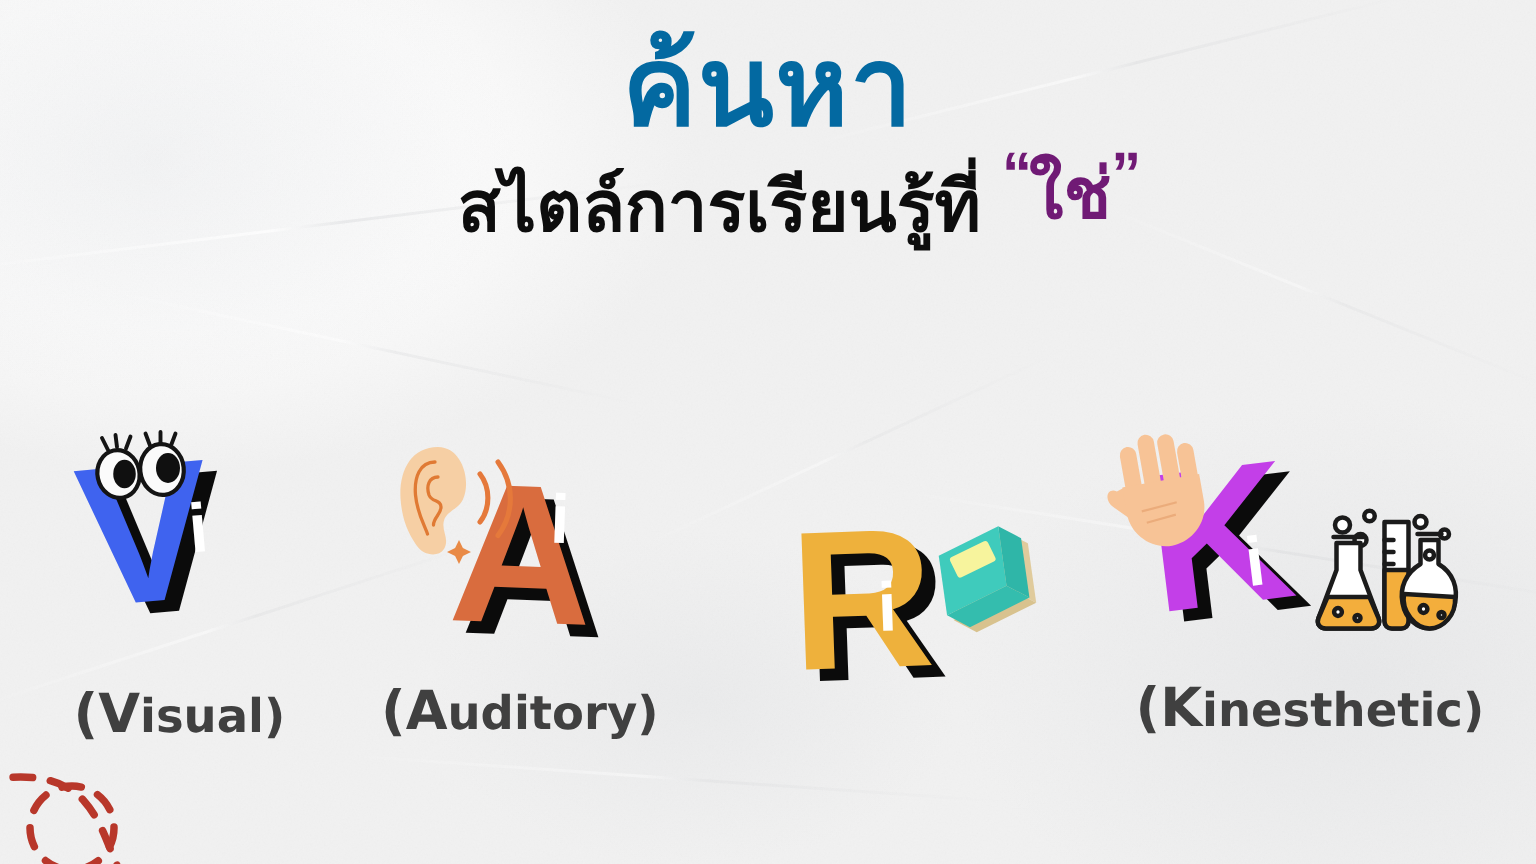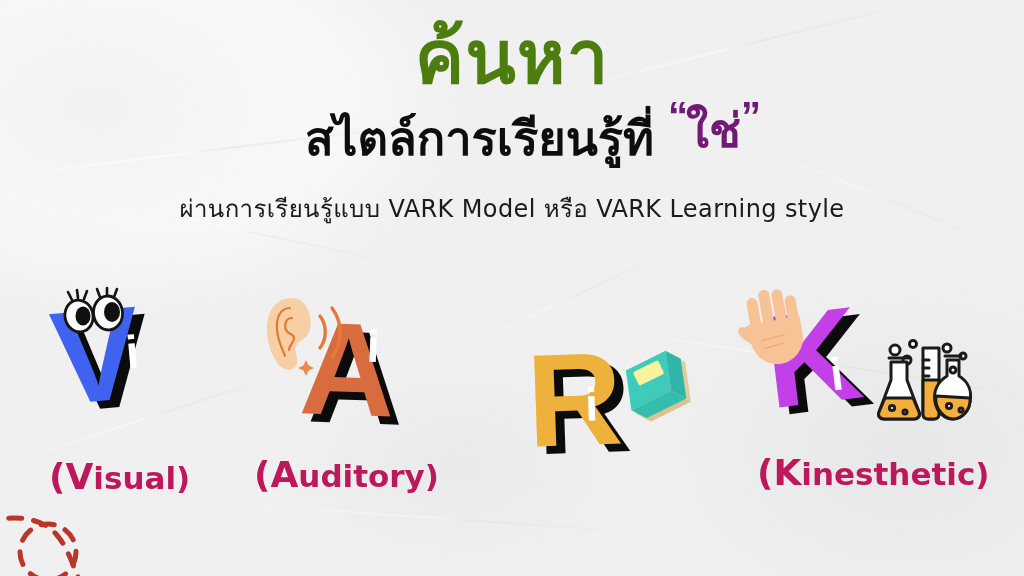--- a/index.html
+++ b/index.html
@@ -34,21 +34,21 @@
   .shade{position:absolute;pointer-events:none;}
   .shade.s1{left:0;top:0;width:34%;height:46%;background:radial-gradient(ellipse at 30% 40%,rgba(205,208,212,.26) 0%,rgba(255,255,255,0) 70%);}
   .shade.s2{right:0;top:46%;width:38%;height:54%;background:radial-gradient(ellipse at 70% 60%,rgba(200,203,208,.22) 0%,rgba(255,255,255,0) 70%);}
   .shade.s3{left:28%;top:62%;width:34%;height:38%;background:radial-gradient(ellipse at 50% 50%,rgba(208,211,215,.2) 0%,rgba(255,255,255,0) 72%);}
   .grain{position:absolute;inset:0;opacity:.38;mix-blend-mode:multiply;pointer-events:none;}
 
   
   .headline-wrap{position:absolute;left:0;right:0;top:18px;text-align:center;}
   .title-main{
     font-family:"Liberation Sans","DejaVu Sans",sans-serif;
-    font-size:74px;line-height:1.08;font-weight:700;color:#4d7c0f;
+    font-size:74px;line-height:1.08;font-weight:700;color:#0369a1;
     letter-spacing:1px;
   }
   .title-sub-row{
     margin-top:2px;display:flex;align-items:flex-end;justify-content:center;gap:14px;margin-left:40px;
   }
   .title-sub{
     font-family:"Liberation Sans","DejaVu Sans",sans-serif;
     font-size:47px;font-weight:700;color:#0d0d0d;line-height:1.2;
   }
   .title-accent{
@@ -75,21 +75,21 @@
   .card .letter .glyph{position:relative;z-index:3;display:block;}
   .card .letter .shadow{
     position:absolute;left:9px;top:8px;z-index:1;color:#0b0b0b;display:block;
   }
   .card .letter .dotI{
     position:absolute;z-index:4;color:#ffffff;font-size:46px;font-weight:700;
     font-family:"Liberation Sans",sans-serif;
   }
   .card .caption{
     font-family:"DejaVu Sans","Liberation Sans",sans-serif;
-    font-weight:700;color:#be185d;font-size:31px;white-space:nowrap;
+    font-weight:700;color:#404040;font-size:31px;white-space:nowrap;
   }
   .card .caption .cap{font-size:36px;}
 
   
   .card-visual{left:52px;top:18px;}
   .card-visual .letter{color:#3f63ef;transform:rotate(-5deg);}
   .card-visual .cap-pos{position:absolute;left:-3px;top:166px;}
   .card-auditory{left:300px;top:32px;}
   .card-auditory .letter{color:#d96c3e;transform:rotate(2deg);}
   .card-auditory .cap-pos{position:absolute;left:-46px;top:150px;}
@@ -135,21 +135,20 @@
   </svg>
 
   <div class="headline-wrap">
     <div class="title-main">ค้นหา</div>
     <div class="title-sub-row">
       <span class="title-sub">สไตล์การเรียนรู้ที่</span>
       <span class="title-accent">
         <span class="q">“</span><span>ใช่</span><span class="q">”</span>
       </span>
     </div>
-    <div class="title-line3">ผ่านการเรียนรู้แบบ VARK Model หรือ VARK Learning style</div>
   </div>
 
   <div class="cards">
 
     <div class="card card-visual">
       <span class="icon-abs" style="left:6px;top:-2px;z-index:6;">
         <svg width="70" height="58" viewBox="0 0 70 58">
           <g stroke="#141414" stroke-width="2.6" stroke-linecap="round" fill="none">
             <path d="M14 12 L10 4"></path>
               <path d="M20 10 L19 2"></path>

